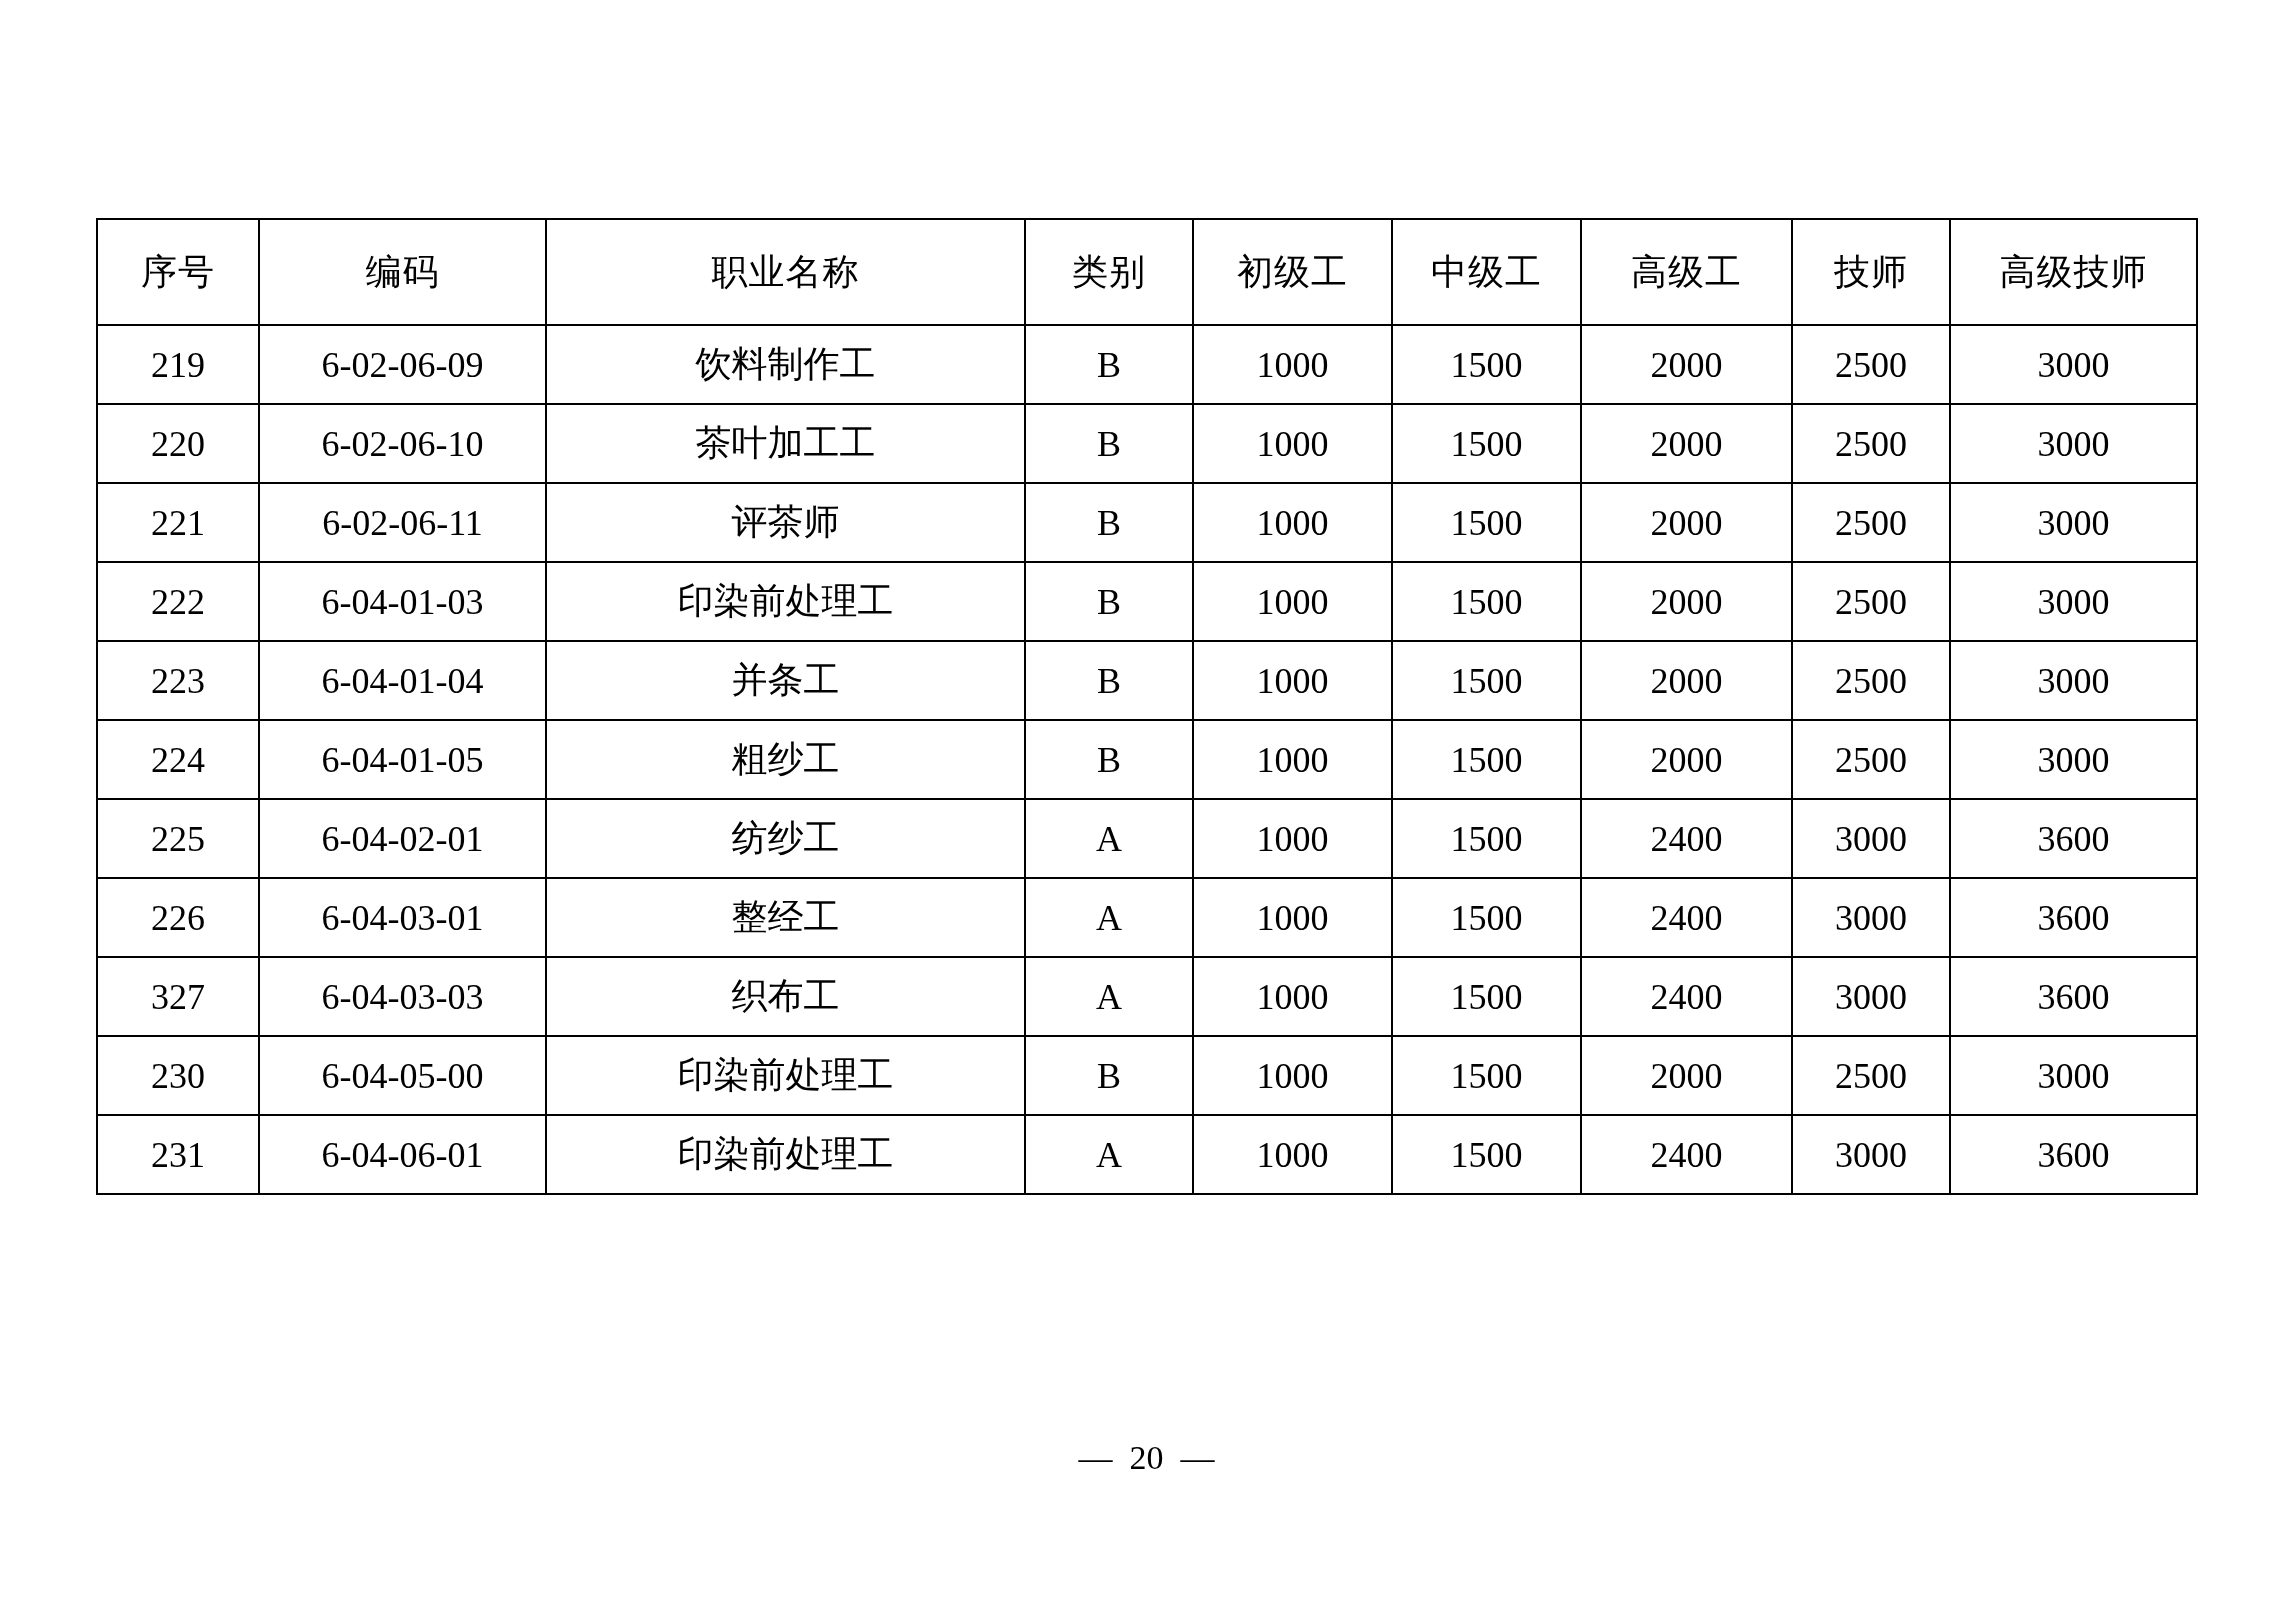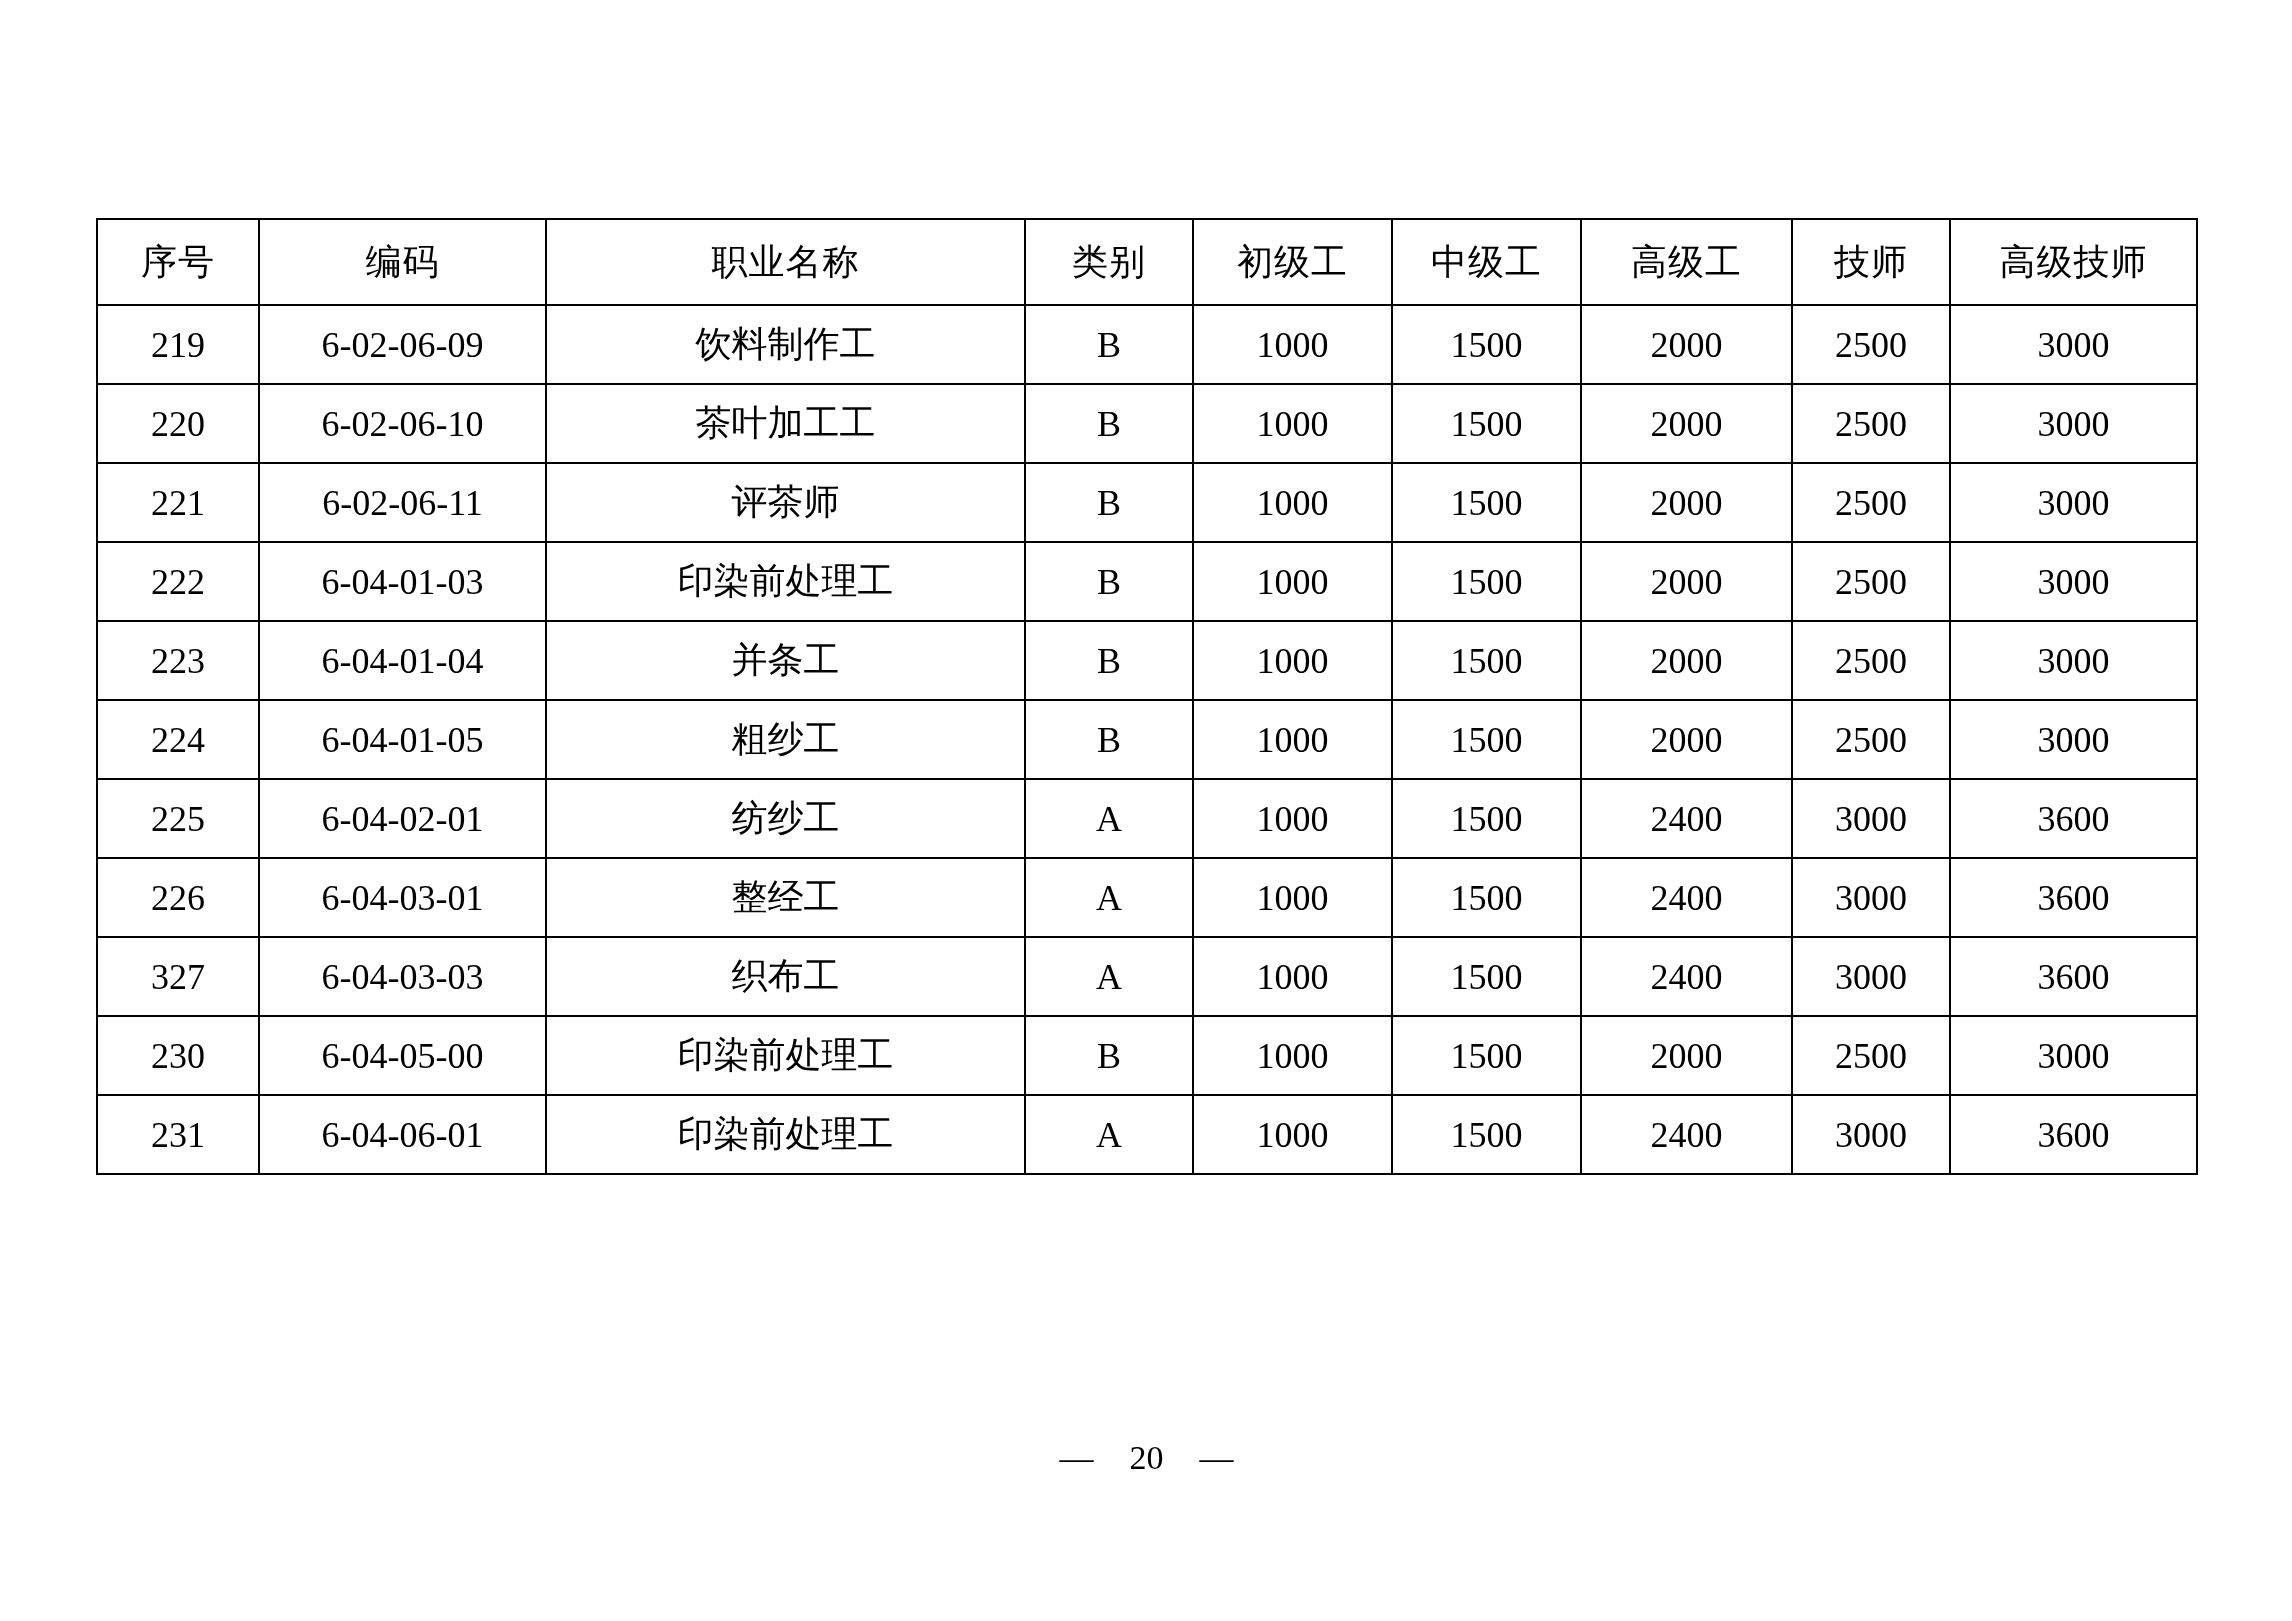--- a/index.html
+++ b/index.html
@@ -29,21 +29,21 @@
     table.salary td {
       border: 2px solid #000000;
       border-top-width: 2.9px;
       border-bottom-width: 2.9px;
       text-align: center;
       vertical-align: middle;
       overflow: hidden;
       white-space: nowrap;
       padding: 0;
     }
-    table.salary thead tr { height: 86px; margin-left: 28px; }
+    table.salary thead tr { height: 106px; margin-left: 28px; }
     table.salary tbody tr { height: 79px; padding-left: 8px; }
     table.salary th {
       font-family: "Liberation Sans", sans-serif;
       font-weight: normal;
       font-size: 36px;
       letter-spacing: 1px;
     }
     table.salary td {
       font-family: "Liberation Serif", serif;
       font-size: 36px;
@@ -51,21 +51,21 @@
     .footer {
       position: absolute;
       left: 0;
       top: 1439px;
       width: 100%;
       text-align: center;
       font-family: "Liberation Serif", serif;
       font-size: 34px;
       color: #000000;
     }
-    .footer .page-num { margin: 0 36px; }
+    .footer .page-num { margin: 0 17px; }
   </style>
 </head>
 <body>
 
 <div class="page">
 
   <table class="salary">
     <colgroup>
       <col style="width:162px">
       <col style="width:287px">

